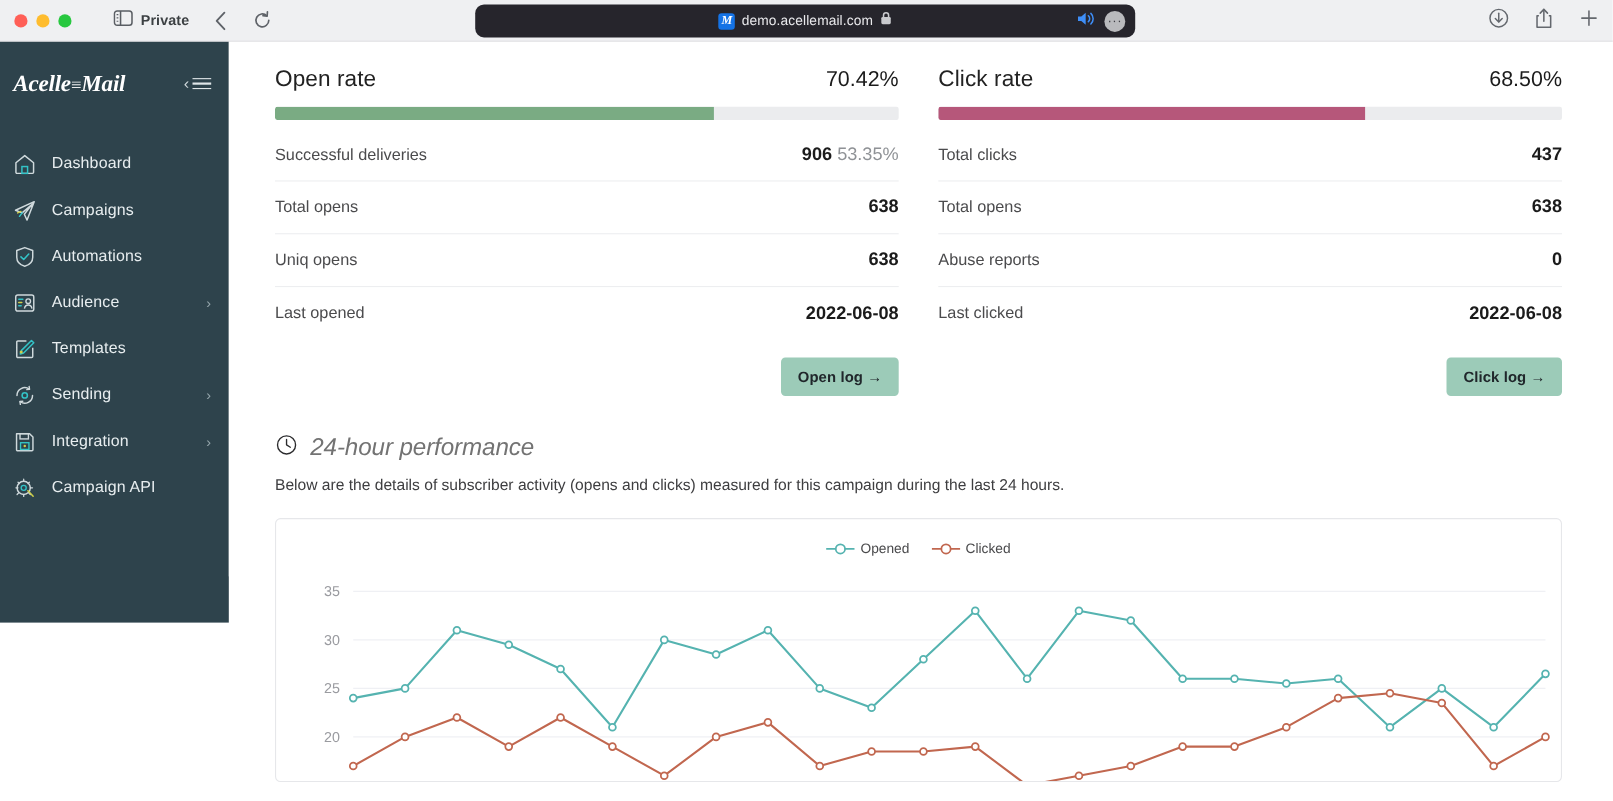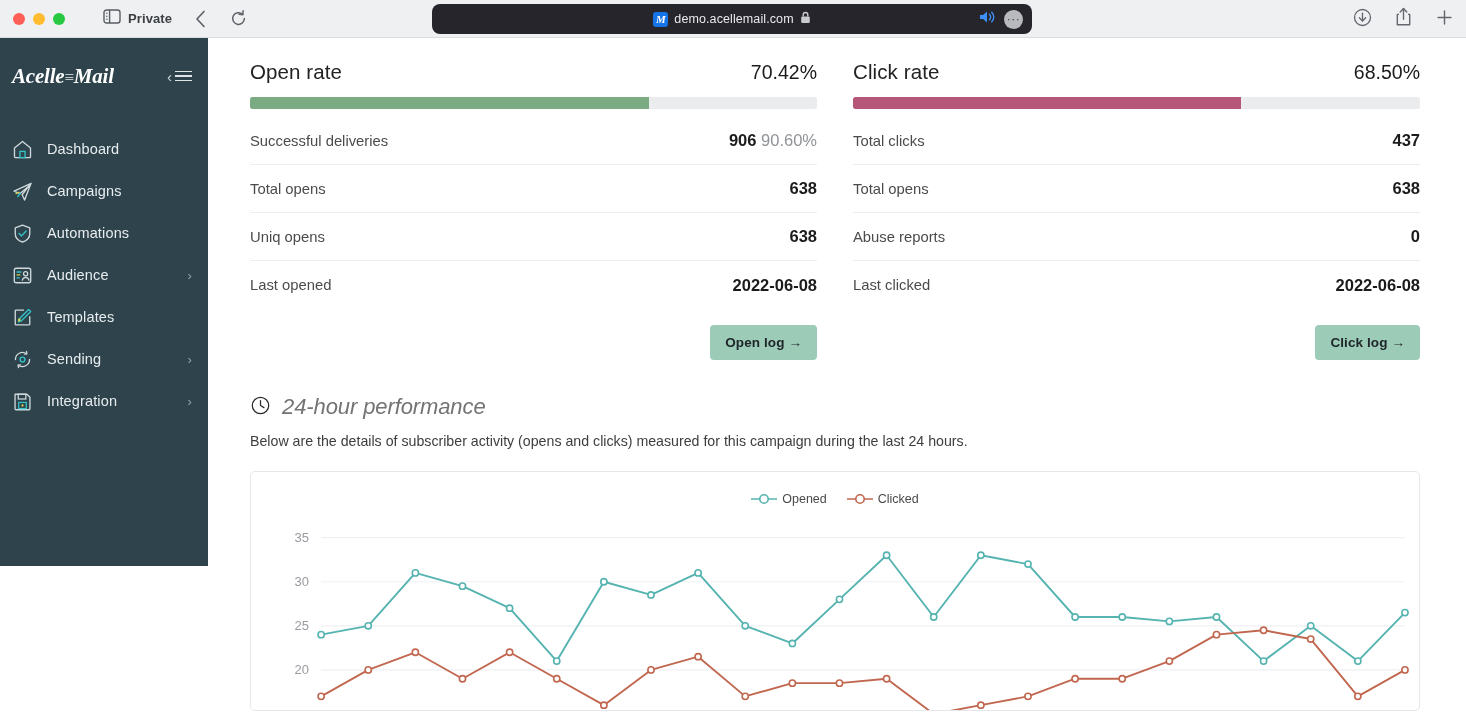--- a/index.html
+++ b/index.html
@@ -343,40 +343,52 @@
           <path d="M3.2 3.4h12.4l3.2 3.2v12a1 1 0 0 1-1 1H4.2a1 1 0 0 1-1-1z" fill="none" stroke="#cfd9dc" stroke-width="1.4" stroke-linejoin="round"></path>
           <rect x="6.5" y="3.4" width="8" height="5" fill="none" stroke="#cfd9dc" stroke-width="1.3"></rect>
           <rect x="7" y="12" width="8" height="6.4" fill="none" stroke="#33c3c7" stroke-width="1.3"></rect>
           <circle cx="11" cy="15.2" r="1.2" fill="#cfcf4a"></circle>
         </svg>
       </span>
       <span class="label">Integration</span>
       <span class="chev">›</span>
     </div>
 
+    <div class="nav-item">
+      <span class="ico">
+        <svg width="21" height="21" viewBox="0 0 22 22">
+          <circle cx="10" cy="11" r="6.3" fill="none" stroke="#cfd9dc" stroke-width="1.4"></circle>
+          <path d="M10 2.8v2M10 17.2v2M2.6 11h2M16.4 11h2M4.6 5.6l1.4 1.4M14.9 15.9l1.4 1.4M15.4 5.6 14 7M5.1 15.9 3.7 17.3" stroke="#cfd9dc" stroke-width="1.2" stroke-linecap="round"></path>
+          <circle cx="10" cy="11" r="2.4" fill="none" stroke="#33c3c7" stroke-width="1.3"></circle>
+          <path d="M14 13.8 19 19" stroke="#cfcf4a" stroke-width="1.5" stroke-linecap="round"></path>
+        </svg>
+      </span>
+      <span class="label">Campaign API</span>
+      <span class="chev"></span>
+    </div>
 
   </div>
 </div>
 
 <div id="main">
 
   <div class="stats-row">
 
     <div class="stat-card">
       <div class="stat-head">
         <span class="stat-title">Open rate</span>
         <span class="stat-pct">70.42%</span>
       </div>
       <div class="bar-track">
         <div class="bar-fill" id="open-bar" style="width: 70.42%; background: rgb(122, 171, 131);"></div>
       </div>
       <div class="stat-rows">
         <div class="stat-line">
           <span class="k">Successful deliveries</span>
-          <span class="v"><span>906</span> <span class="muted">90.60%</span></span>
+          <span class="v"><span>906</span> <span class="muted">53.35%</span></span>
         </div>
         <div class="stat-line">
           <span class="k">Total opens</span>
           <span class="v">638</span>
         </div>
         <div class="stat-line">
           <span class="k">Uniq opens</span>
           <span class="v">638</span>
         </div>
         <div class="stat-line" style="border-bottom:none;">

